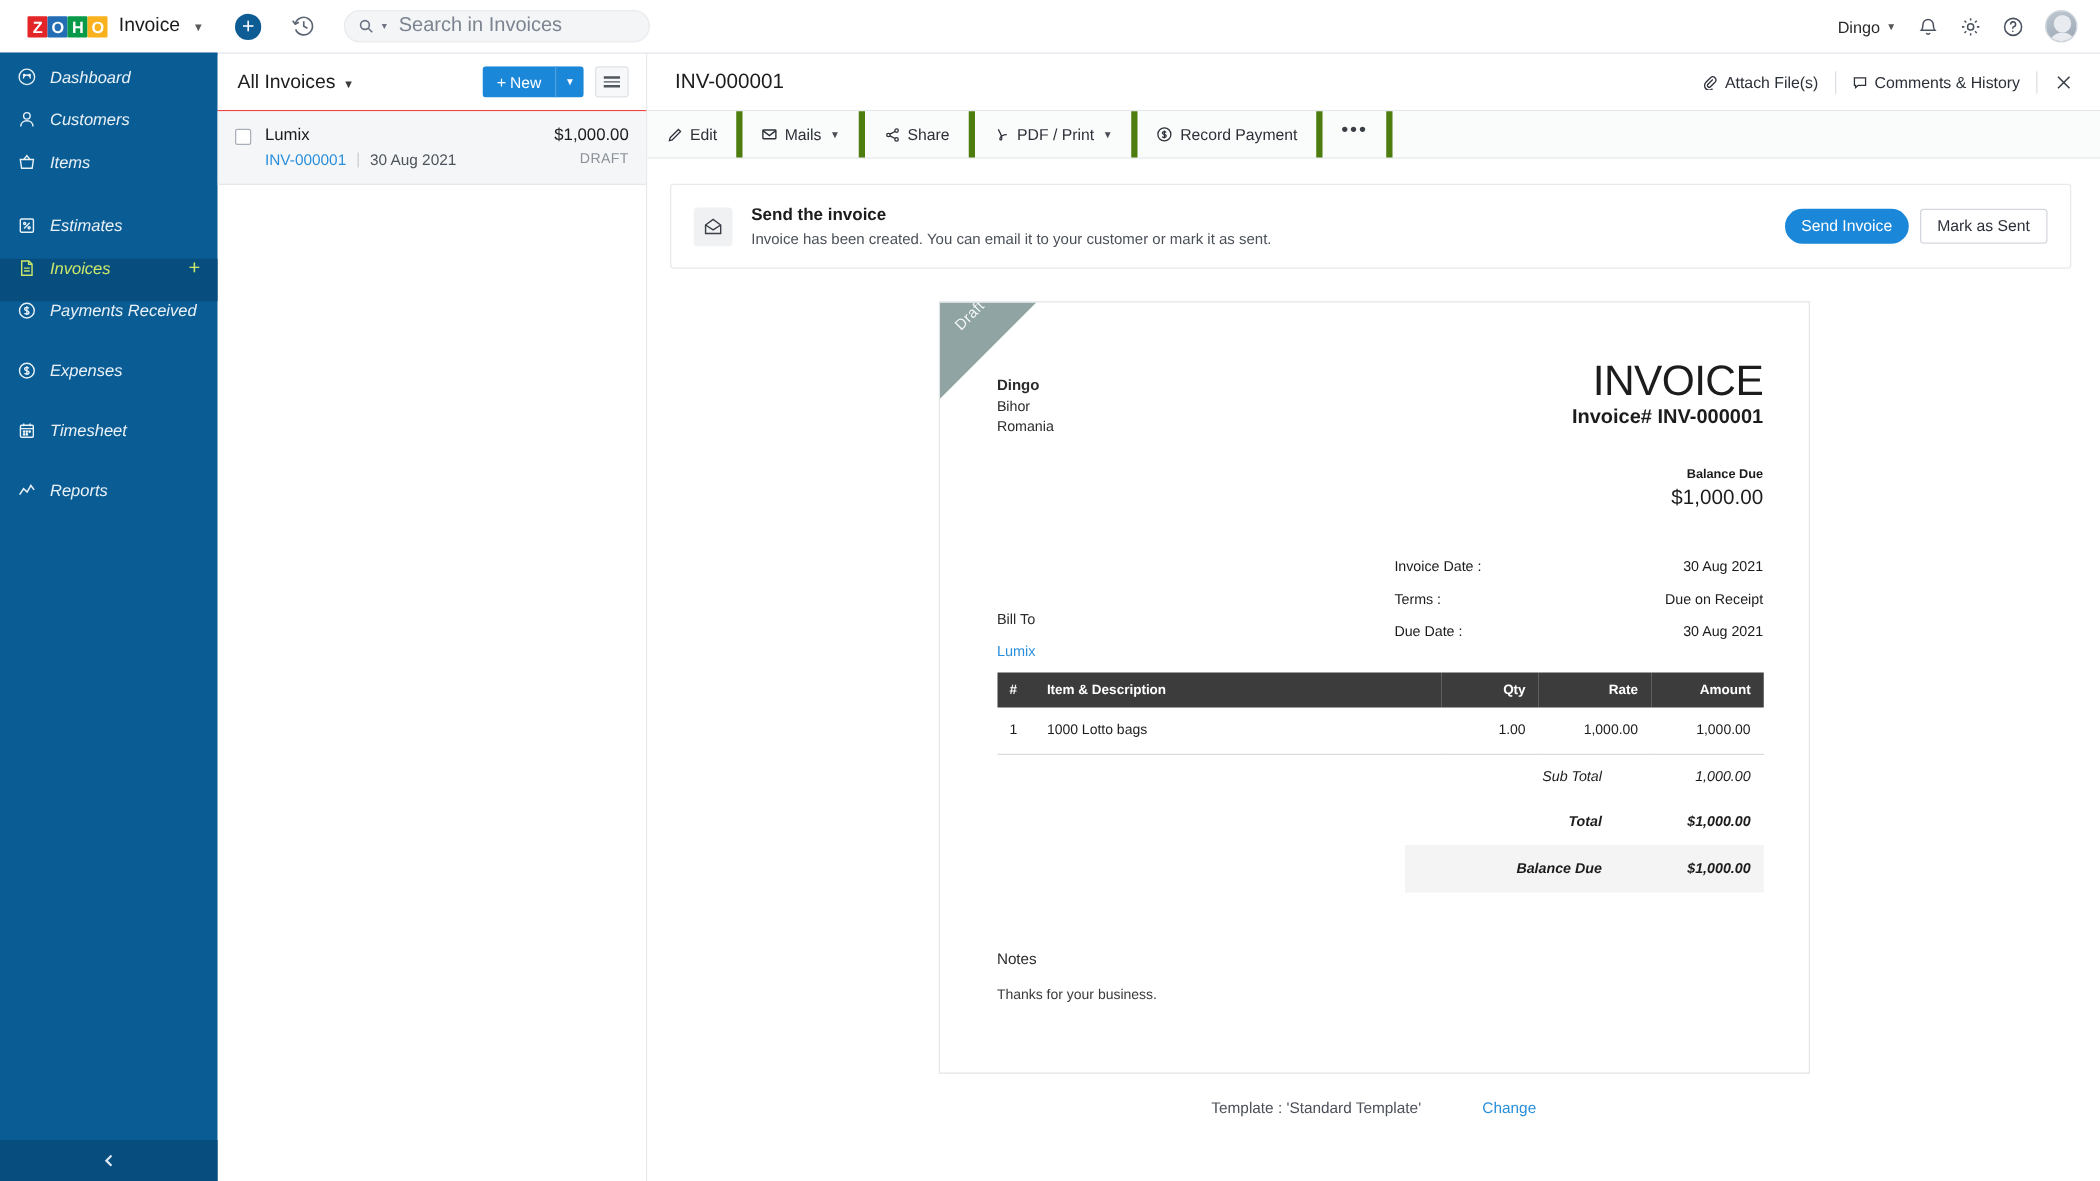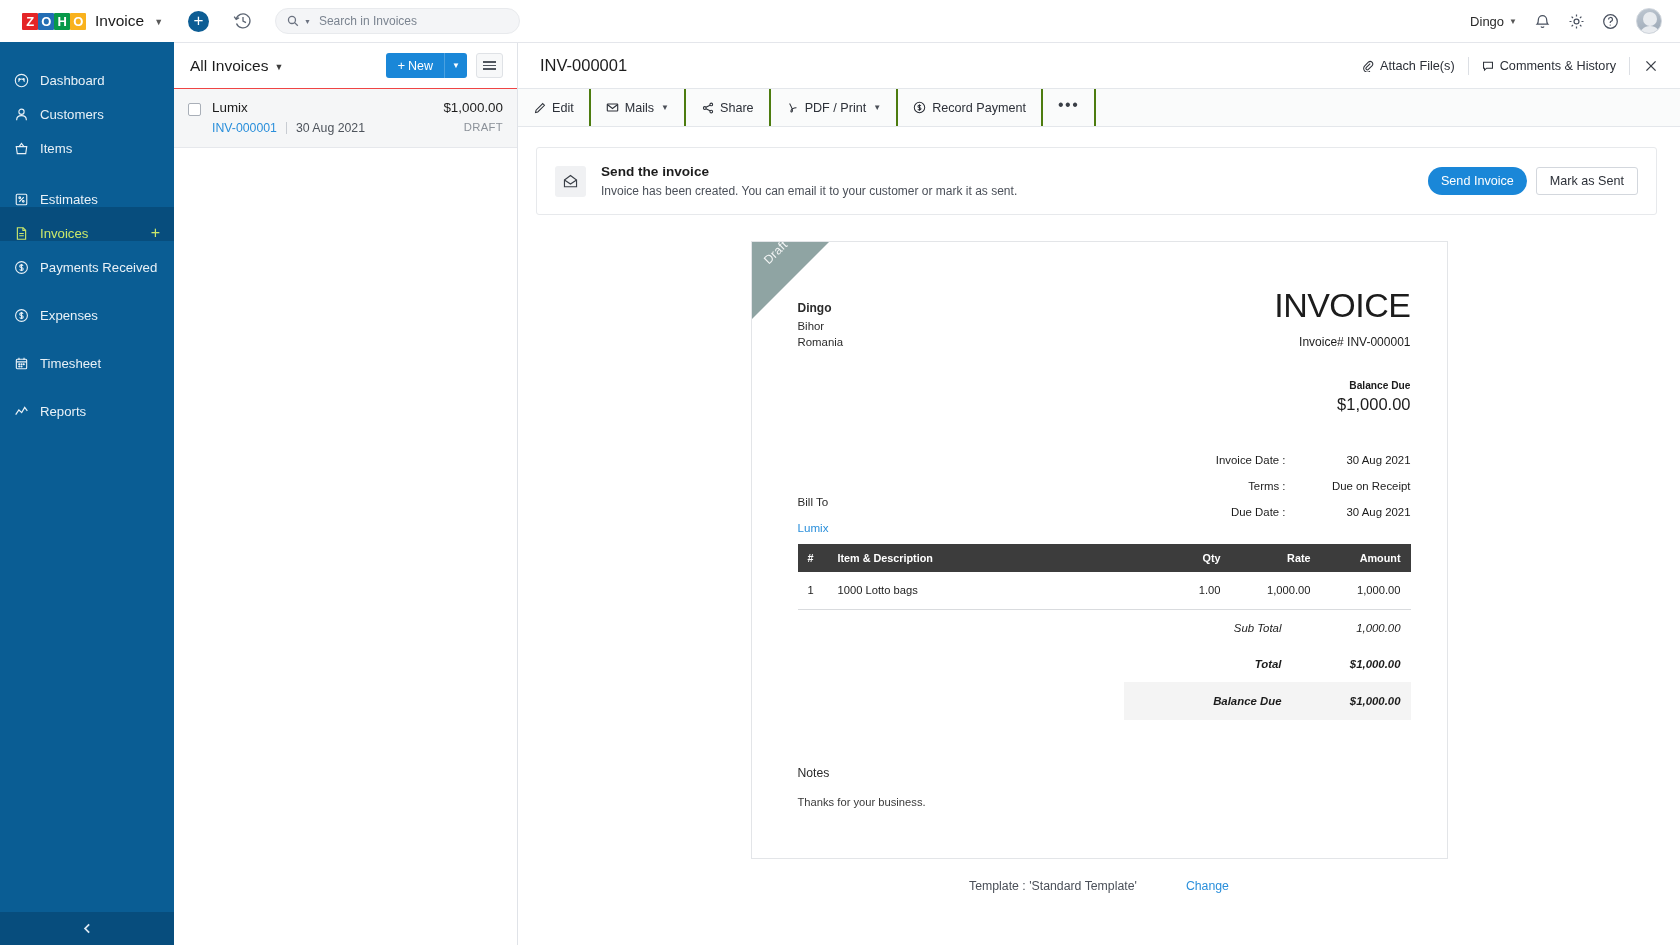--- a/index.html
+++ b/index.html
@@ -46,21 +46,21 @@
   .history-btn { margin-left: 24px; width: 20px; height: 20px; color: #5c6573; cursor: pointer; display:flex; }
 
   .search-box {
     margin-left: 22px; width: 245px; height: 26px;
     background: #f4f5f7; border: 1px solid #e8eaed; border-radius: 13px;
     display: flex; align-items: center; padding: 0 11px; gap: 5px; cursor: text;
   }
   .search-box .mag { width: 12px; height: 12px; color: #6b7280; display:flex; }
   .search-box .scaret { font-size: 7px; color: #6b7280; }
   .search-box input {
-    border: none; background: transparent; outline: none; font-size: 12px;
+    border: none; background: transparent; outline: none; font-size: 16px;
     color: #404040; width: 100%; font-family: "Liberation Sans", sans-serif; margin-left: 3px;
   }
   .search-box input::placeholder { color: #7b8490; }
 
   .topbar-right { margin-left: auto; display: flex; align-items: center; gap: 17px; padding-right: 18px; }
   .org-name { font-size: 13px; color: #2a2a2a; display: flex; align-items: center; gap: 5px; cursor: pointer; }
   .org-name .ocaret { font-size: 8px; color: #555; }
   .ticon { width: 17px; height: 17px; color: #4a5260; cursor: pointer; display:flex; }
   .avatar {
     width: 26px; height: 26px; border-radius: 50%;
@@ -79,22 +79,22 @@
   
   .body-row { flex: 1; display: flex; min-height: 0; }
 
   
   .sidebar {
     width: 174px; min-width: 174px; background: #0a5d94;
     display: flex; flex-direction: column; position: relative;
   }
   .nav { padding-top: 11px; flex: 1; }
   .nav-item {
-    display: flex; align-items: flex-end; height: 34px; padding: 0 14px;
-    color: #e9f1f7; font-size: 13.2px; cursor: pointer; position: relative; gap: 11px;
+    display: flex; align-items: flex-start; height: 34px; padding: 0 14px;
+    color: #e9f1f7; font-size: 13.2px; cursor: pointer; position: relative; gap: 11px; font-style: italic;
   }
   .nav-item .nic { width: 15px; height: 15px; display: flex; align-items: center; justify-content: center; flex: 0 0 15px; }
   .nav-item.active { background: #074d7d; color: #cbe86b; }
   .nav-item.active .nic { color: #cbe86b; }
   .nav-item .addplus { margin-left: auto; font-size: 16px; line-height: 1; color: #cbe86b; }
   .nav-gap { height: 17px; }
   .nav-gap-sm { height: 14px; }
   .collapse-bar {
     height: 33px; background: #074d7d; display: flex; align-items: center; justify-content: center;
     color: #dce8f2; cursor: pointer;
@@ -162,21 +162,21 @@
   }
   .dh-sep { width: 1px; height: 18px; background: #dcdfe4; }
   .dh-close { padding: 0 8px 0 14px; cursor: pointer; color: #3a3f47; display: flex; align-items:center; }
 
   .toolbar {
     height: 38px; min-height: 38px; background: #fafbfb; border-bottom: 1px solid #e4e7eb;
     display: flex; align-items: stretch;
   }
   .tb-item {
     display: flex; align-items: center; gap: 6px; padding: 0 15px; font-size: 12.6px;
-    color: #2c3038; cursor: pointer; border-right: 2px solid #4d7c0f;
+    color: #2c3038; cursor: pointer; border-right: 5px solid #4d7c0f;
   }
   .tb-item .tcaret { font-size: 8px; color: #4a4f57; margin-left: 1px; }
   .tb-item .tbi { width: 13px; height: 13px; display: flex; align-items: center; justify-content: center; }
   .tb-more { letter-spacing: 1.5px; font-size: 16px; line-height: 1; padding-bottom: 5px; color:#3a3f47; }
 
   .scrollarea { flex: 1; overflow-y: auto; background: #fff; padding: 0; position: relative; }
 
   
   .banner {
     margin: 20px 23px 0 18px; border: 1px solid #e7e9ec; border-radius: 3px;
@@ -219,31 +219,31 @@
     position: absolute; left: 9px; top: 15px; transform: rotate(-45deg);
     transform-origin: left top; color: #f4f6f6; font-size: 12px;
     font-family: "Liberation Sans", sans-serif; letter-spacing: 0.3px;
   }
 
   .doc-top { display: flex; justify-content: space-between; }
   .doc-from { font-size: 11.4px; color: #2b2b2b; line-height: 1.42; padding-top: 12px; }
   .doc-from .co { font-weight: 700; font-size: 12px; margin-bottom: 1px; }
   .doc-right { text-align: right; }
   .doc-word { font-size: 34px; color: #1c1c1c; letter-spacing: -0.5px; line-height: 1; font-weight: 400; }
-  .doc-num { font-size: 12px; font-weight: 400; color: #1c1c1c; margin-top: 13px; }
+  .doc-num { font-size: 16px; font-weight: 700; color: #1c1c1c; margin-top: 3px; }
   .bal-lbl { font-size: 10.2px; font-weight: 700; color: #1c1c1c; margin-top: 31px; }
   .bal-amt { font-size: 16.5px; color: #1c1c1c; margin-top: 4px; }
 
   .meta-block { margin-top: 40px; display: flex; }
   .bill-to { flex: 1; padding-top: 41px; }
   .bill-lbl { font-size: 11.6px; color: #2b2b2b; margin-bottom: 13px; }
   .bill-name { font-size: 11.6px; color: #2a8fdb; cursor: pointer; }
   .meta-right { width: 360px; }
   .meta-row { display: flex; justify-content: flex-end; font-size: 11.4px; color: #1c1c1c; margin-bottom: 14px; }
-  .meta-lbl { text-align: right; padding-right: 0; width: 170px; }
+  .meta-lbl { padding-right: 0; width: 170px; }
   .meta-val { width: 125px; text-align: right; }
 
   .items-table { width: 100%; border-collapse: collapse; margin-top: 10px; }
   .items-table thead th {
     background: #3c3c3c; color: #fff; font-size: 10.8px; font-weight: 700;
     padding: 8px 10px; text-align: left;
   }
   .items-table thead th.num { text-align: right; }
   .items-table tbody td {
     font-size: 11.2px; color: #1c1c1c; padding: 12px 10px 13px 10px;

